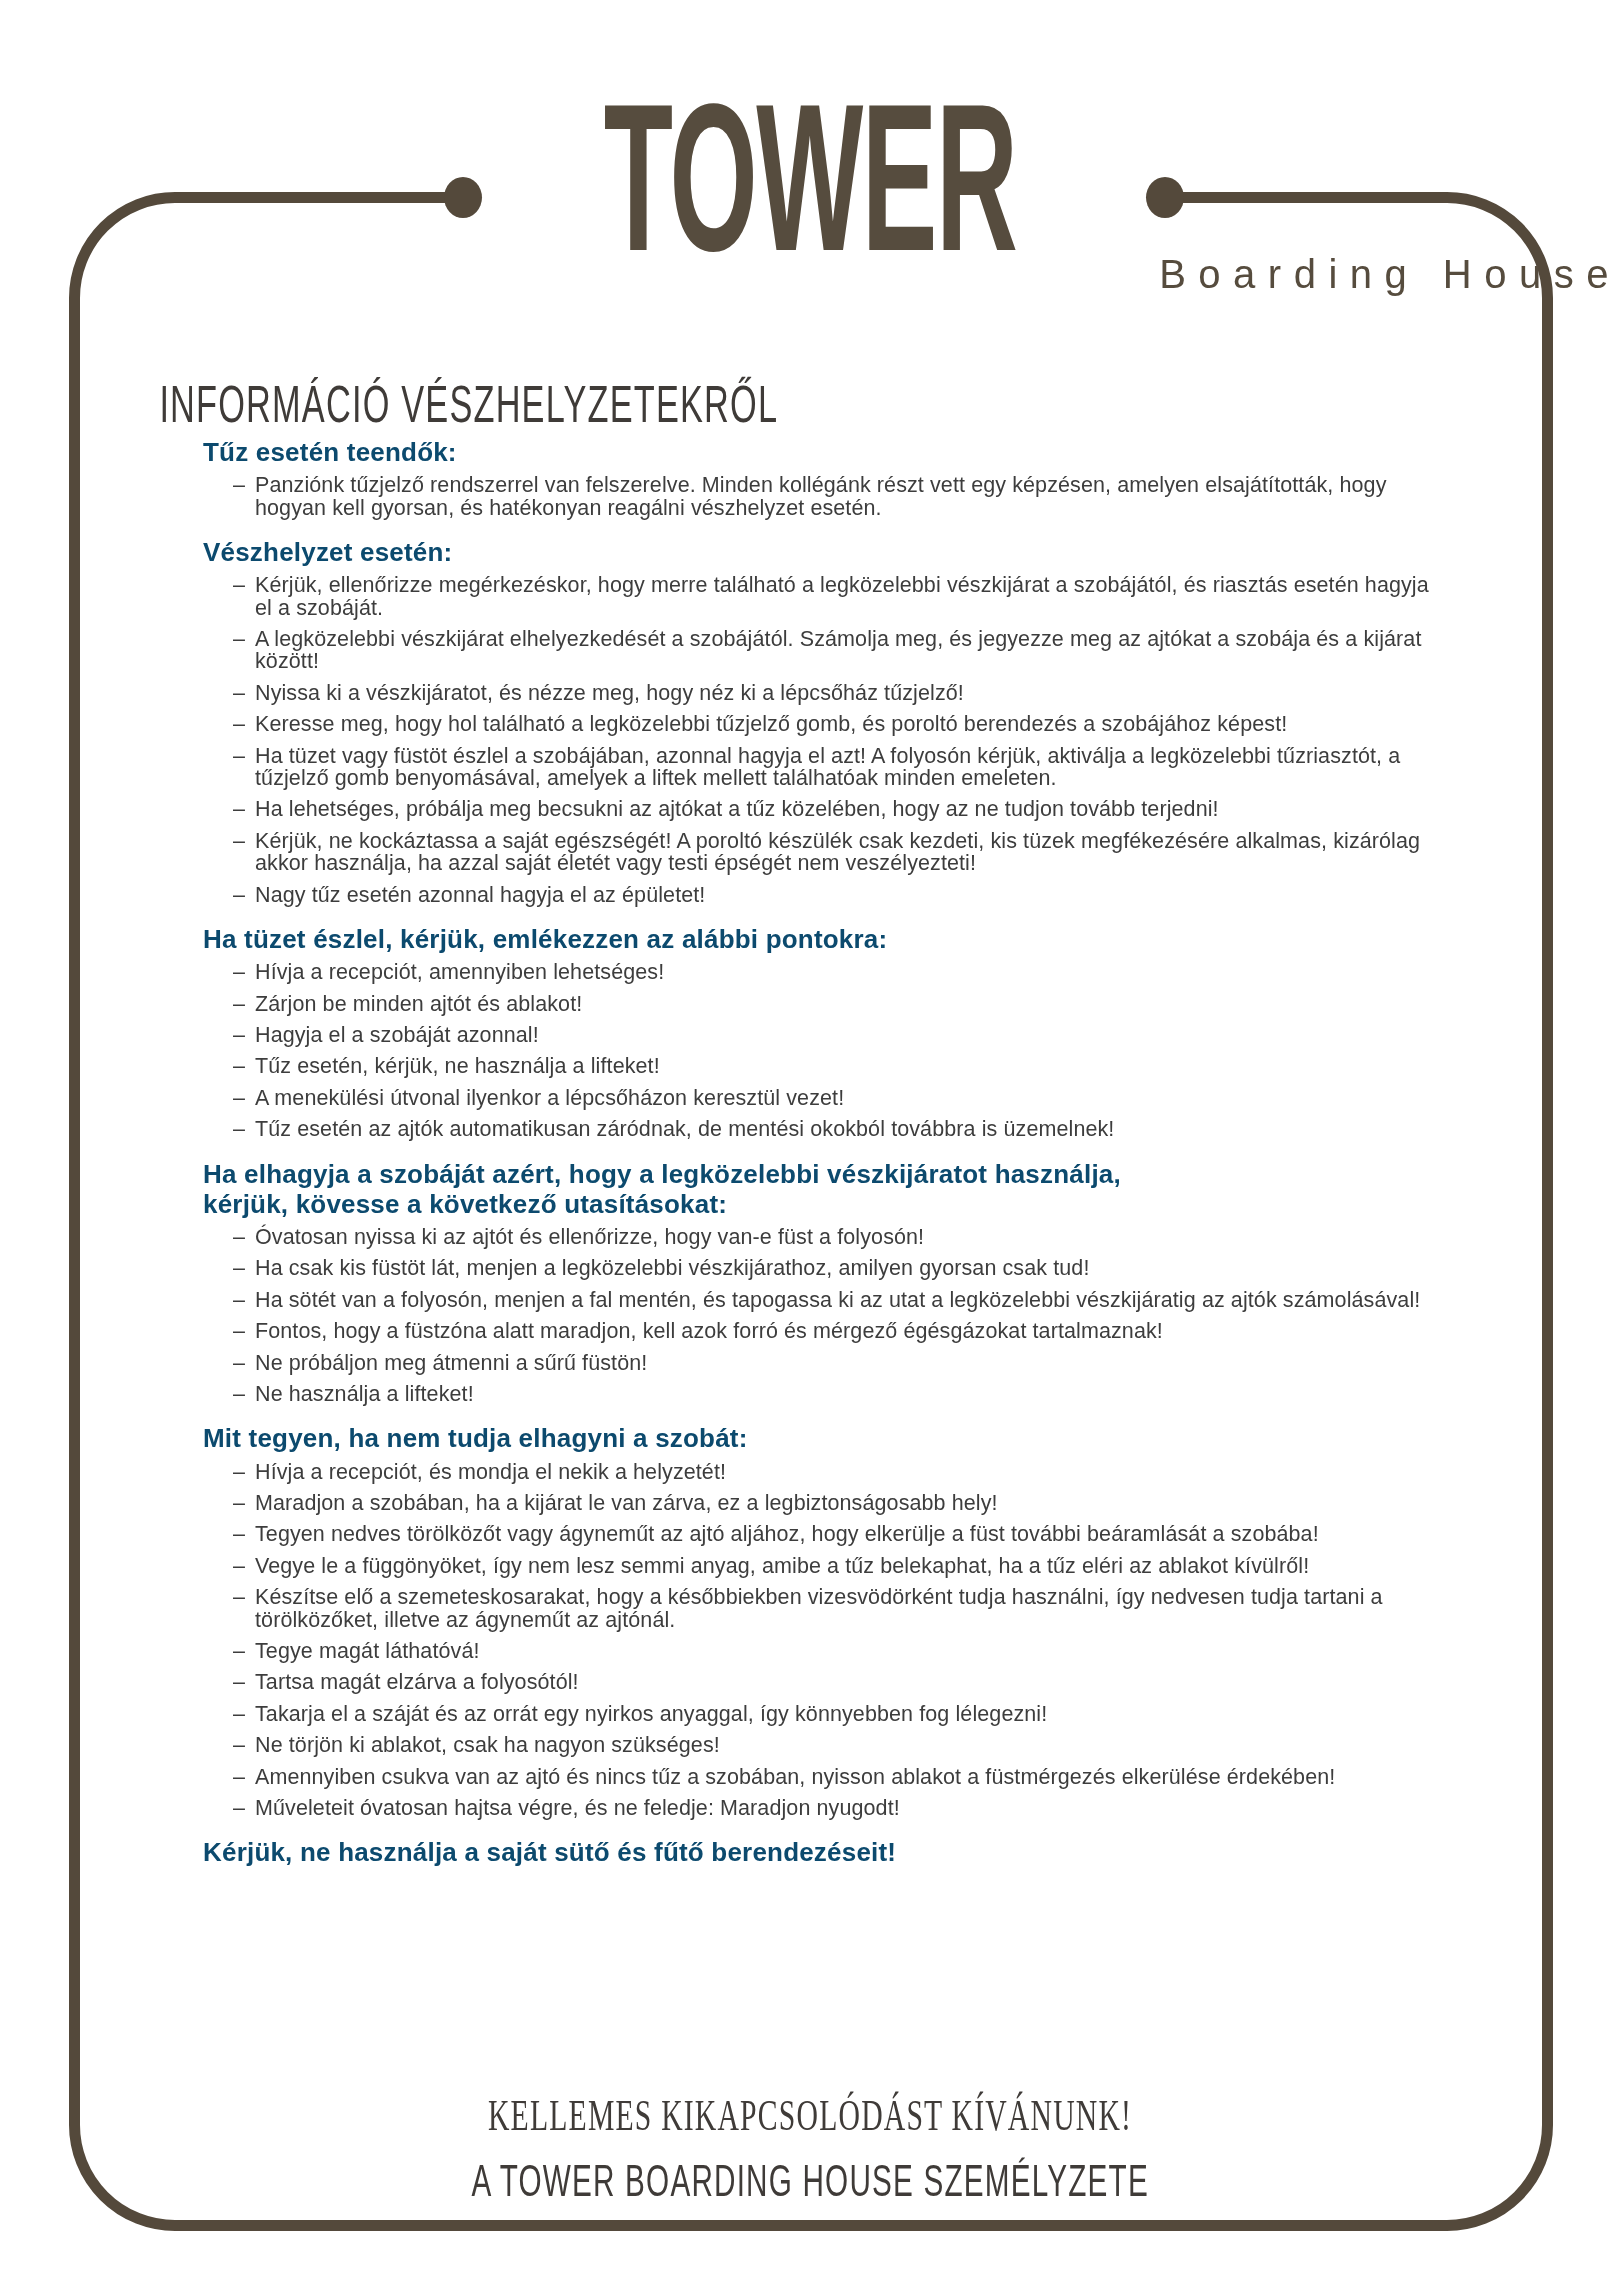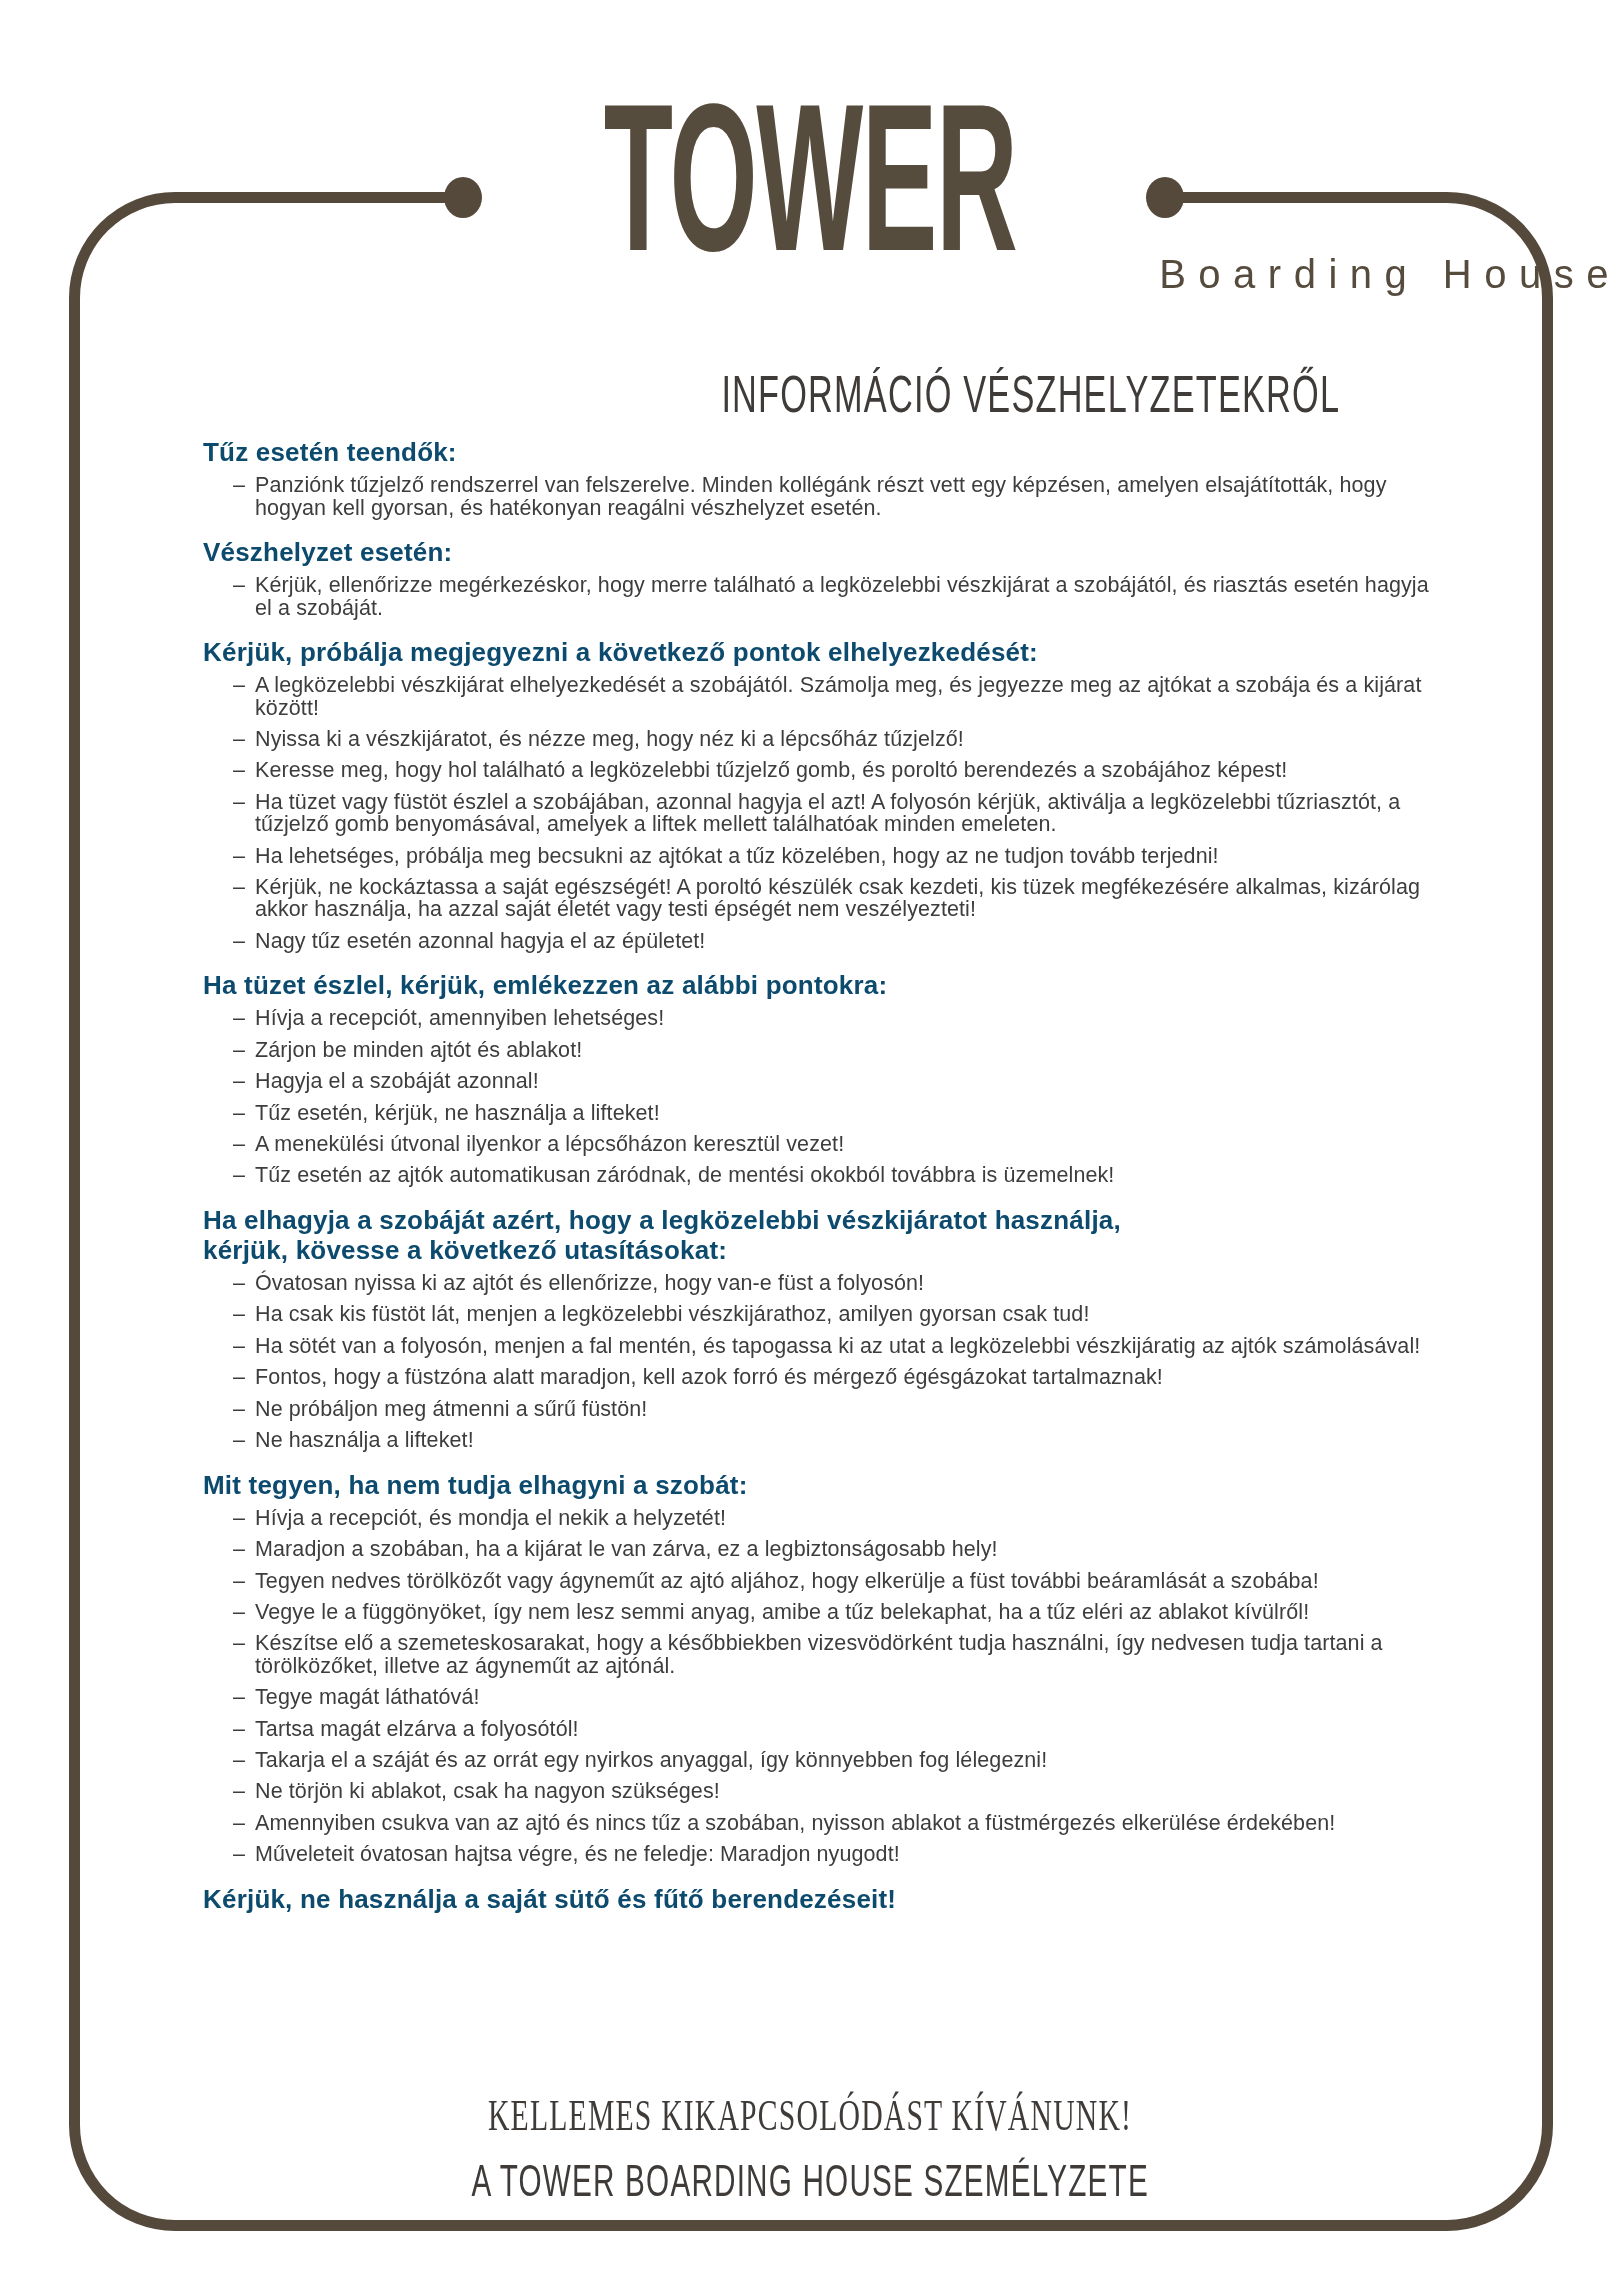--- a/index.html
+++ b/index.html
@@ -50,22 +50,22 @@
     text-align:right;line-height:1;text-decoration:underline;
   }
   .logo-sub{
     display:inline-block;
     font-size:40px;font-weight:400;
     color:#564c3e;letter-spacing:12.5px;margin-left:12.5px;
     white-space:nowrap;
   }
   
   .page-title-wrap{
-    position:absolute;left:0;top:366px;width:1500px;
-    text-align:right;line-height:1.1;
+    position:absolute;left:0;top:376px;width:1500px;
+    text-align:left;line-height:1.1;
   }
   .page-title{
     display:inline-block;
     font-size:52px;font-weight:300;
     color:#3f3b38;letter-spacing:1.8px;
     transform:scaleX(0.66);transform-origin:center;
     white-space:nowrap;
   }
   
   .content{
@@ -134,21 +134,20 @@
   </section>
 
   <section>
     <h2 class="sec-heading">Vészhelyzet esetén:</h2>
     <div class="sec-items">
         <div class="bullet"><span class="dash">–</span><span class="btxt">Kérjük, ellenőrizze megérkezéskor, hogy merre található a legközelebbi vészkijárat a szobájától, és riasztás esetén hagyja el a szobáját.</span></div>
       </div>
   </section>
 
   <section>
-    <h2 class="sec-heading">Kérjük, próbálja megjegyezni a következő pontok elhelyezkedését:</h2>
     <div class="sec-items">
         <div class="bullet"><span class="dash">–</span><span class="btxt">A legközelebbi vészkijárat elhelyezkedését a szobájától. Számolja meg, és jegyezze meg az ajtókat a szobája és a kijárat között!</span></div>
         <div class="bullet"><span class="dash">–</span><span class="btxt">Nyissa ki a vészkijáratot, és nézze meg, hogy néz ki a lépcsőház tűzjelző!</span></div>
         <div class="bullet"><span class="dash">–</span><span class="btxt">Keresse meg, hogy hol található a legközelebbi tűzjelző gomb, és poroltó berendezés a szobájához képest!</span></div>
       </div>
   </section>
 
   <section>
     <div class="sec-items">
         <div class="bullet"><span class="dash">–</span><span class="btxt">Ha tüzet vagy füstöt észlel a szobájában, azonnal hagyja el azt! A folyosón kérjük, aktiválja a legközelebbi tűzriasztót, a tűzjelző gomb benyomásával, amelyek a liftek mellett találhatóak minden emeleten.</span></div>

